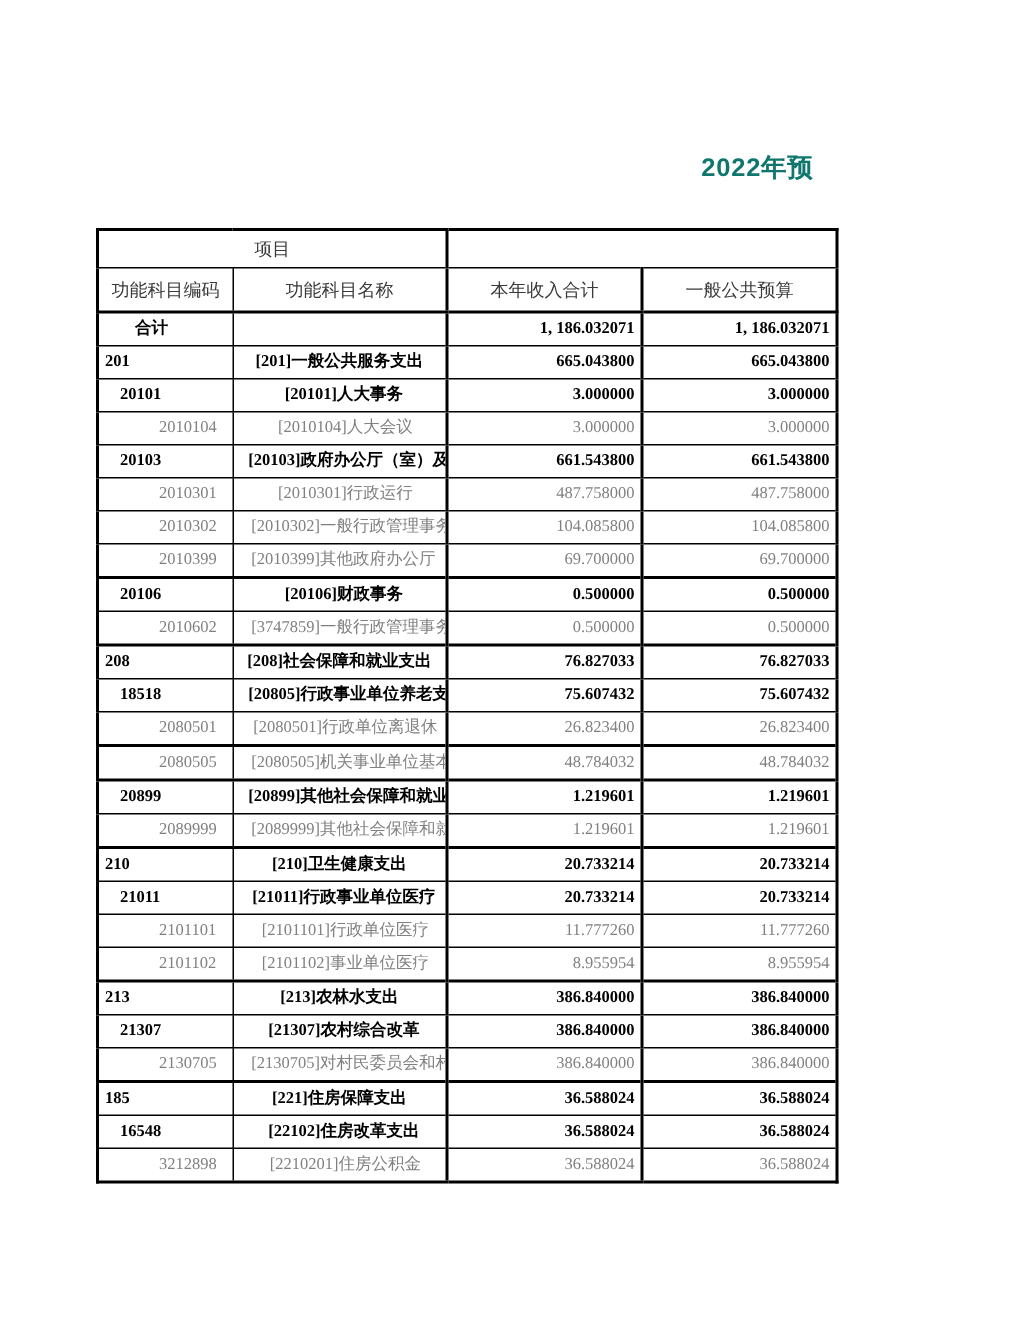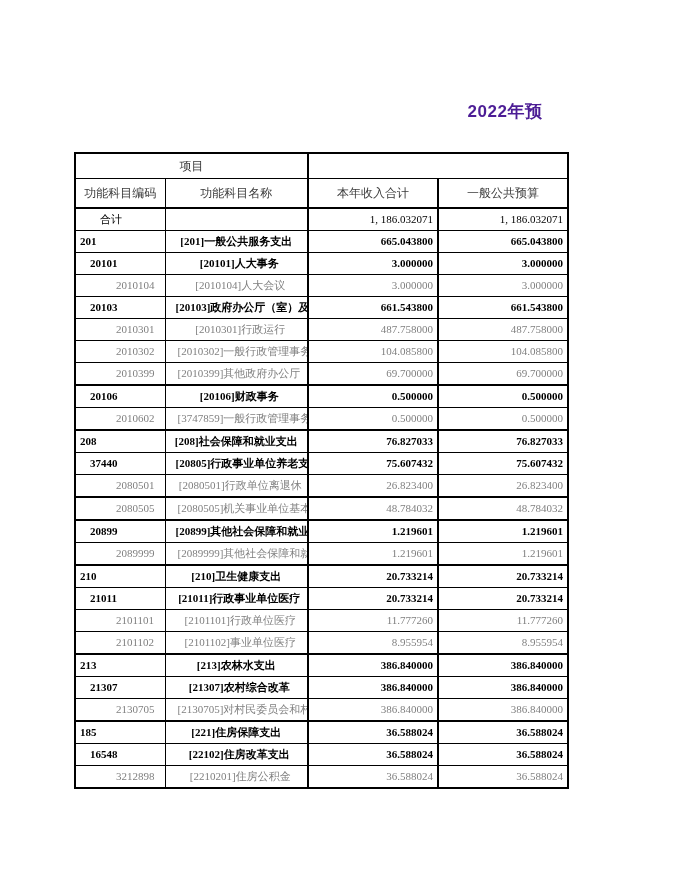--- a/index.html
+++ b/index.html
@@ -18,33 +18,33 @@
   
   #doc-title {
     position: absolute;
     left: 0;
     top: 100px;
     width: 680px;
     text-align: center;
     font-family: "Liberation Sans", "DejaVu Sans", sans-serif;
     font-size: 17px;
     font-weight: bold;
-    color: #4c1d95;
+    color: #0f766e;
     white-space: nowrap;
     
     padding-left: 330px;
     box-sizing: border-box;
     overflow: hidden;
     letter-spacing: 0.5px;
   }
 
   
   #budget-table-wrap {
     position: absolute;
-    left: 74px;
+    left: 64px;
     top: 152px;
     width: 581px;
   }
   table.sheet {
     border-collapse: collapse;
     table-layout: fixed;
     width: 493px;
     font-size: 11px;
     color: #000000;
   }
@@ -84,21 +84,21 @@
   .sep-l { border-left: 2px solid #000000 !important; }
 
   
   .code    { text-align: left; }
   .name    { text-align: center; margin-top: 12px; }
   .num     { text-align: right; font-family: "Liberation Serif", "DejaVu Serif", serif; }
 
   
   .lvl-total .code,
   .lvl-total .name,
-  .lvl-total .num { font-weight: normal; color: #000000; padding-left: 24px; }
+  .lvl-total .num { font-weight: bold; color: #000000; padding-left: 24px; }
 
   .lvl-1 .code,
   .lvl-1 .name,
   .lvl-1 .num { font-weight: bold; color: #000000; }
 
   .lvl-2 .code,
   .lvl-2 .name,
   .lvl-2 .num { font-weight: bold; color: #000000; }
   .lvl-2 .code { padding-left: 14px; }
 
@@ -200,21 +200,21 @@
           <td class="num sep-l">0.500000</td>
           <td class="num sep-l frame-r">0.500000</td>
         </tr>
         <tr class="lvl-1 grp-top">
           <td class="code frame-l">208</td>
           <td class="name">[208]社会保障和就业支出</td>
           <td class="num sep-l">76.827033</td>
           <td class="num sep-l frame-r">76.827033</td>
         </tr>
         <tr class="lvl-2">
-          <td class="code frame-l">37440</td>
+          <td class="code frame-l">18518</td>
           <td class="name">[20805]行政事业单位养老支出</td>
           <td class="num sep-l">75.607432</td>
           <td class="num sep-l frame-r">75.607432</td>
         </tr>
         <tr class="lvl-3">
           <td class="code frame-l">2080501</td>
           <td class="name">[2080501]行政单位离退休</td>
           <td class="num sep-l">26.823400</td>
           <td class="num sep-l frame-r">26.823400</td>
         </tr>

